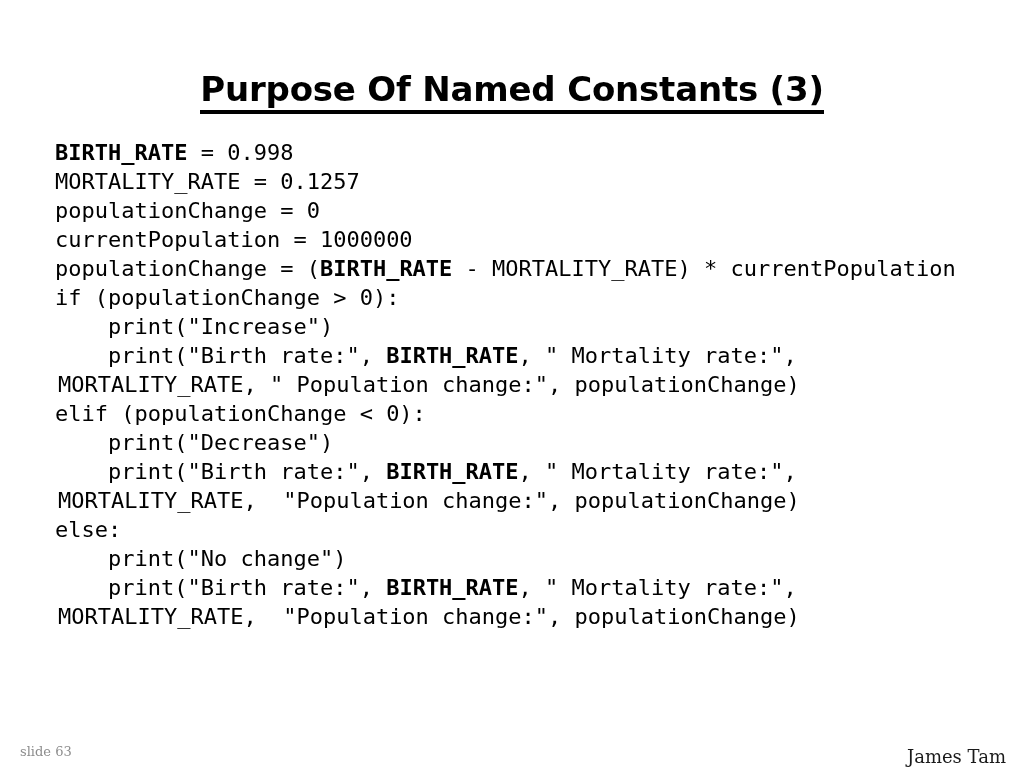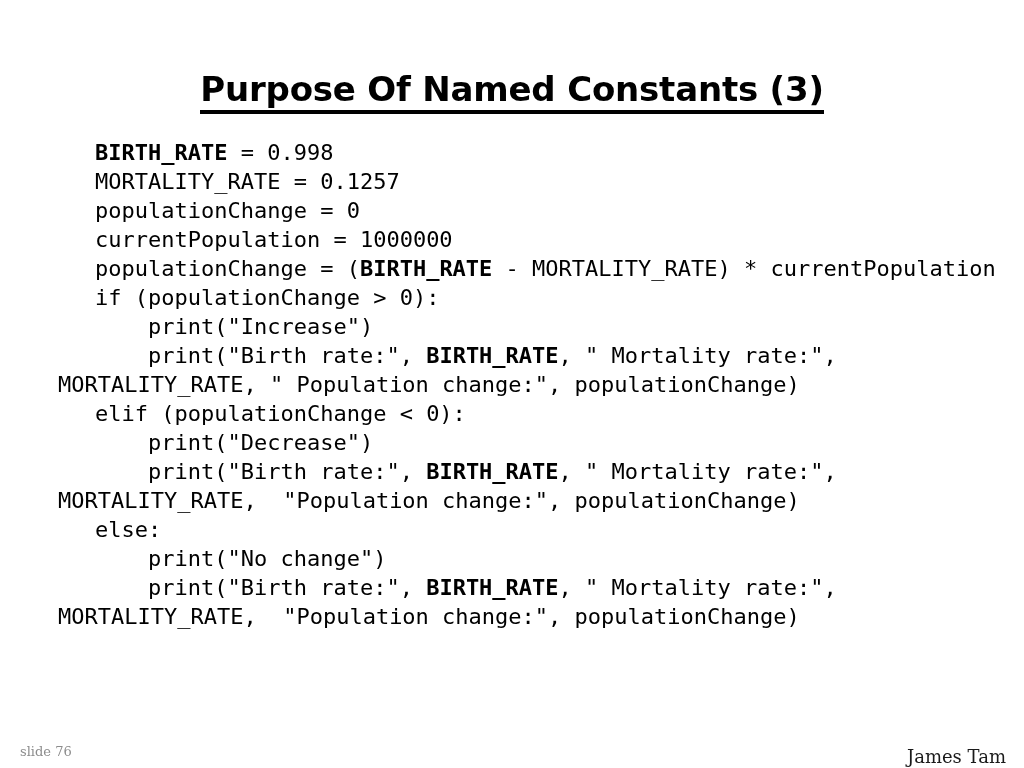--- a/index.html
+++ b/index.html
@@ -50,21 +50,20 @@
     width: 940px;
     font-family: "DejaVu Sans Mono", monospace;
     font-size: 22px;
     line-height: 29px;
     color: #000000;
     white-space: pre;
   }
   .code-line {
     white-space: pre;
     min-height: 29px;
-    margin-left: 40px;
   }
   .code-line b {
     font-weight: bold;
   }
   
   .code-line.cont {
     margin-left: 3px;
   }
 
   
@@ -91,17 +90,17 @@
 <body>
 
 <div class="slide">
 
   <div class="title-wrap">
     <h1 class="slide-title">Purpose Of Named Constants (3)</h1>
   </div>
 
   <div class="code-block"><div class="code-line" id="line-1"><b>BIRTH_RATE</b> = 0.998</div><div class="code-line" id="line-2">MORTALITY_RATE = 0.1257</div><div class="code-line" id="line-3">populationChange = 0</div><div class="code-line" id="line-4">currentPopulation = 1000000</div><div class="code-line" id="line-5">populationChange = (<b>BIRTH_RATE</b> - MORTALITY_RATE) * currentPopulation</div><div class="code-line" id="line-6">if (populationChange &gt; 0):</div><div class="code-line" id="line-7">    print("Increase")</div><div class="code-line" id="line-8">    print("Birth rate:", <b>BIRTH_RATE</b>, " Mortality rate:",</div><div class="code-line cont" id="line-9">MORTALITY_RATE, " Population change:", populationChange)</div><div class="code-line" id="line-10">elif (populationChange &lt; 0):</div><div class="code-line" id="line-11">    print("Decrease")</div><div class="code-line" id="line-12">    print("Birth rate:", <b>BIRTH_RATE</b>, " Mortality rate:",</div><div class="code-line cont" id="line-13">MORTALITY_RATE,  "Population change:", populationChange)</div><div class="code-line" id="line-14">else:</div><div class="code-line" id="line-15">    print("No change")</div><div class="code-line" id="line-16">    print("Birth rate:", <b>BIRTH_RATE</b>, " Mortality rate:",</div><div class="code-line cont" id="line-17">MORTALITY_RATE,  "Population change:", populationChange)</div></div>
 
-  <div class="footer-left">slide 76</div>
+  <div class="footer-left">slide 63</div>
 
   <div class="footer-right">James Tam</div>
 
 </div>
 
 </body></html>

